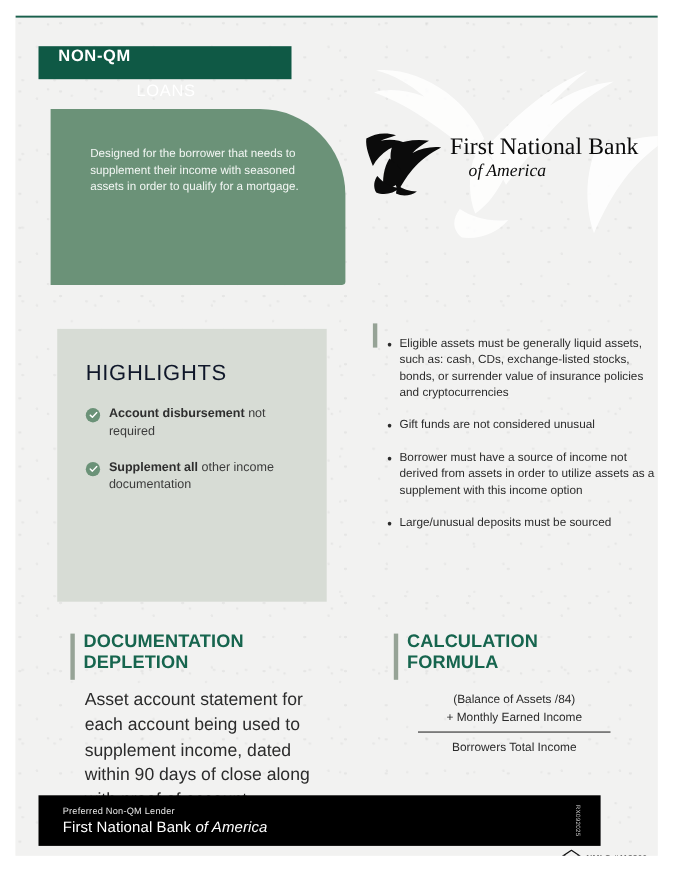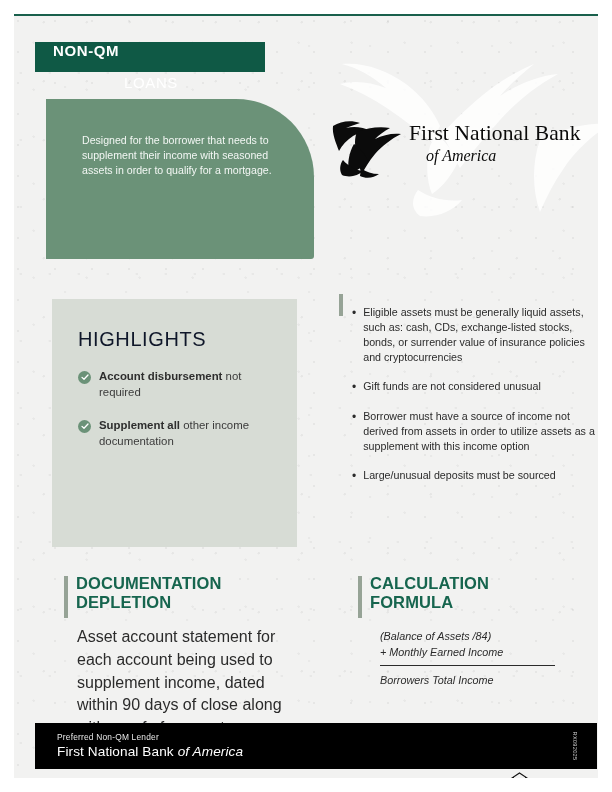--- a/index.html
+++ b/index.html
@@ -114,27 +114,27 @@
   .doc h3{font-size:16.5px;line-height:1.16;}
   .doc p{
     margin:14px 0 0 13px;font-size:16px;line-height:1.42;color:#2b2b2b;
     max-width:220px;
   }
 
   
   .calc{left:344px;top:560px;width:250px;}
   .calc .bar{height:42px;}
   .calc h3{font-size:16.5px;line-height:1.16;}
-  .formula{margin:16px 0 0 22px;width:175px;font-style:italic;}
+  .formula{margin:16px 0 0 22px;width:175px;text-align:center;}
   .formula .fl{font-size:10.8px;line-height:1.5;color:#2b2b2b;}
   .frule{height:1px;background:#2b2b2b;margin:4px 0 6px 0;}
 
   
   .footer{
-    position:absolute;left:21px;top:709px;width:562px;height:46px;
+    position:absolute;left:21px;top:709px;width:511px;height:46px;
     background:#000000;color:#ffffff;
   }
   .f-left{position:absolute;left:22px;top:9px;}
   .f-small{font-size:8.4px;color:#e8e8e8;letter-spacing:.2px;}
   .f-big{font-size:13.6px;margin-top:2px;letter-spacing:.1px;}
   .f-big i{font-style:italic;}
   .f-right{
     position:absolute;right:36px;top:17px;font-size:11.6px;letter-spacing:.1px;
   }
   .f-code{

